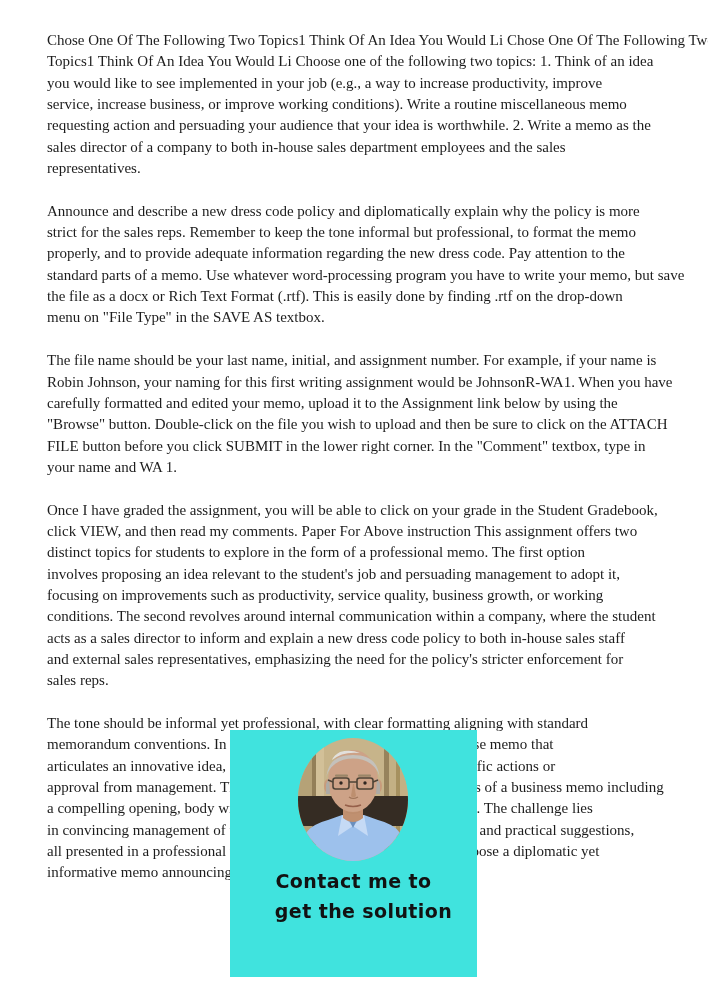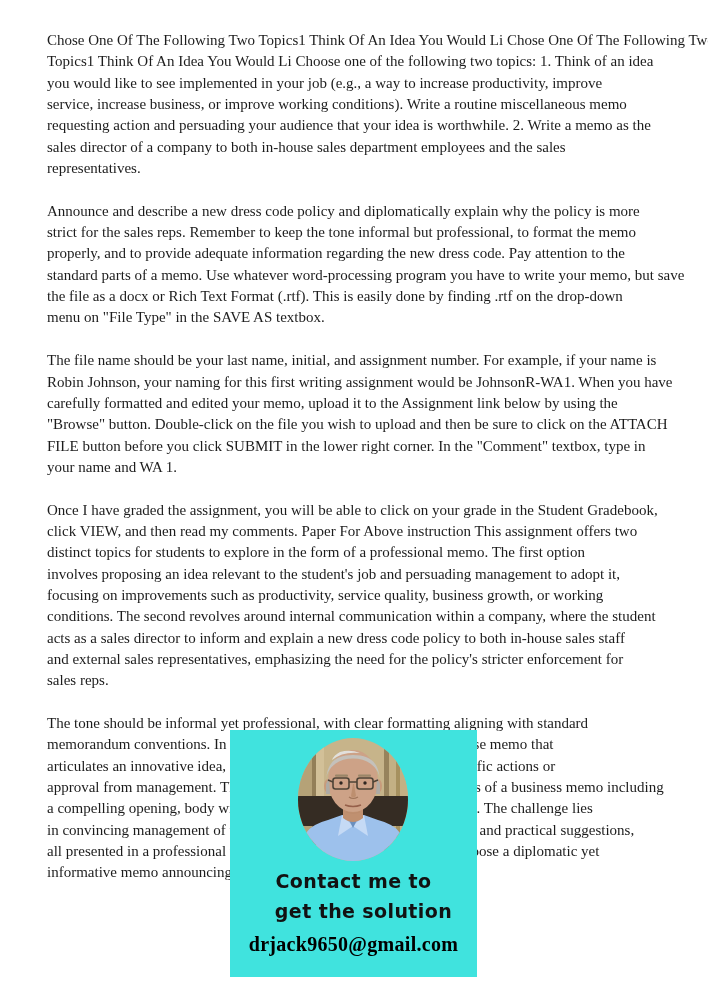--- a/index.html
+++ b/index.html
@@ -154,16 +154,15 @@
           <circle cx="67" cy="45" r="1.7" fill="#2e2620"></circle>
           <path d="M55,46 L53,58 Q55,61 58,58 L56,46 Z" fill="#bd8f6f"></path>
           <path d="M51,59 Q55,62 60,59" stroke="#a1765a" stroke-width="1.2" fill="none"></path>
           <path d="M47,67 Q55,70 63,67" stroke="#96604a" stroke-width="1.6" fill="none"></path>
           <path d="M48,74 Q55,77 62,74" stroke="#b98c6c" stroke-width="1" fill="none" opacity="0.7"></path>
         </g>
       </svg>
     </div>
     <div class="msg msg1">Contact me to</div>
     <div class="msg msg2">get the solution</div>
-    <div class="email">drjack9650@gmail.com</div>
   </div>
 
 </div>
 
 </body></html>

